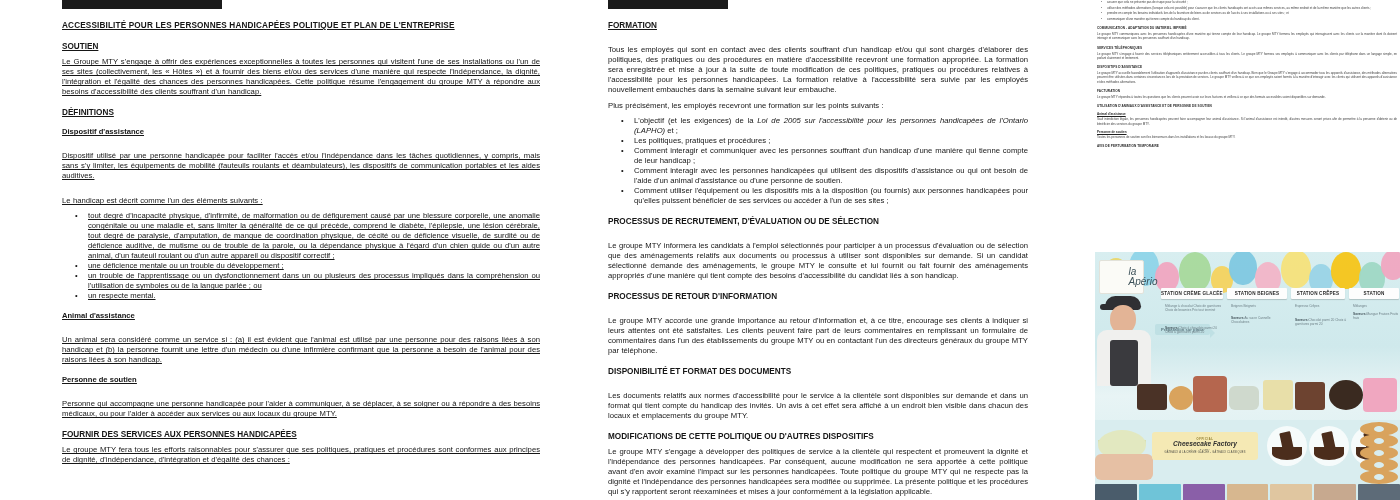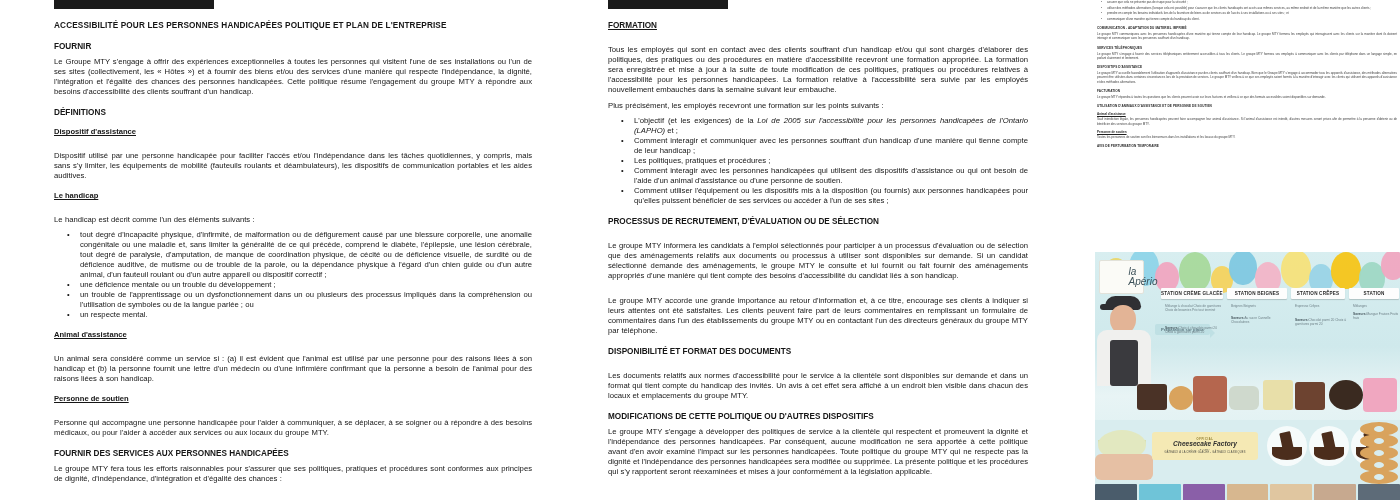--- a/index.html
+++ b/index.html
@@ -8,21 +8,21 @@
     width: 1400px; height: 500px;
     background: #ffffff;
     font-family: "Liberation Sans", sans-serif;
     color: #161616;
     overflow: hidden;
   }
   .page { position: relative; width: 1400px; height: 500px; background:#fff; }
 
   
   .col { position: absolute; top: 0; }
-  .col-a { left: 54px;  width: 478px; }
+  .col-a { left: 62px;  width: 478px; text-decoration: underline; }
   .col-b { left: 608px; width: 420px; }
   .col-c { left: 1097px; width: 300px; }
 
   .blackbar { height: 9px; background: #1b1b1b; }
   .bar-a { width: 160px; }
   .bar-b { width: 120px; }
 
   
   .h1 { font-size: 8.2px; font-weight: bold; letter-spacing: .15px; margin: 12px 0 0 0; line-height: 1.25; }
   .h2 { font-size: 8.2px; font-weight: bold; margin: 11px 0 0 0; }
@@ -141,29 +141,28 @@
 </head>
 <body>
 
 <div class="page">
 
   <div class="col col-a">
     <div class="blackbar bar-a"></div>
 
     <div class="h1">ACCESSIBILITÉ POUR LES PERSONNES HANDICAPÉES POLITIQUE ET PLAN DE L'ENTREPRISE</div>
 
-    <div class="h2">FOURNIR</div>
+    <div class="h2">SOUTIEN</div>
     <p class="body">Le Groupe MTY s'engage à offrir des expériences exceptionnelles à toutes les personnes qui visitent l'une de ses installations ou l'un de ses sites (collectivement, les « Hôtes ») et à fournir des biens et/ou des services d'une manière qui respecte l'indépendance, la dignité, l'intégration et l'égalité des chances des personnes handicapées. Cette politique résume l'engagement du groupe MTY à répondre aux besoins d'accessibilité des clients souffrant d'un handicap.</p>
 
     <div class="h2">DÉFINITIONS</div>
 
     <div class="h3u">Dispositif d'assistance</div>
     <p class="body tight">Dispositif utilisé par une personne handicapée pour faciliter l'accès et/ou l'indépendance dans les tâches quotidiennes, y compris, mais sans s'y limiter, les équipements de mobilité (fauteuils roulants et déambulateurs), les dispositifs de communication portables et les aides auditives.</p>
 
-    <div class="h3u">Le handicap</div>
     <p class="body tight">Le handicap est décrit comme l'un des éléments suivants :</p>
 
     <ul class="bul">
       <li>tout degré d'incapacité physique, d'infirmité, de malformation ou de défigurement causé par une blessure corporelle, une anomalie congénitale ou une maladie et, sans limiter la généralité de ce qui précède, comprend le diabète, l'épilepsie, une lésion cérébrale, tout degré de paralysie, d'amputation, de manque de coordination physique, de cécité ou de déficience visuelle, de surdité ou de déficience auditive, de mutisme ou de trouble de la parole, ou la dépendance physique à l'égard d'un chien guide ou d'un autre animal, d'un fauteuil roulant ou d'un autre appareil ou dispositif correctif ;</li>
       <li>une déficience mentale ou un trouble du développement ;</li>
       <li>un trouble de l'apprentissage ou un dysfonctionnement dans un ou plusieurs des processus impliqués dans la compréhension ou l'utilisation de symboles ou de la langue parlée ; ou</li>
       <li>un respecte mental.</li>
     </ul>
 
     <div class="h3u">Animal d'assistance</div>
@@ -179,29 +178,30 @@
   <div class="col col-b">
     <div class="blackbar bar-b"></div>
 
     <div class="h2u" style="margin-top:12px">FORMATION</div>
     <p class="body tight">Tous les employés qui sont en contact avec des clients souffrant d'un handicap et/ou qui sont chargés d'élaborer des politiques, des pratiques ou des procédures en matière d'accessibilité recevront une formation appropriée. La formation sera enregistrée et mise à jour à la suite de toute modification de ces politiques, pratiques ou procédures relatives à l'accessibilité pour les personnes handicapées. La formation relative à l'accessibilité sera suivie par les employés nouvellement embauchés dans la semaine suivant leur embauche.</p>
 
     <p class="body">Plus précisément, les employés recevront une formation sur les points suivants :</p>
 
     <ul class="bul">
       <li><span>L'objectif (et les exigences) de la </span><i class="it">Loi de 2005 sur l'accessibilité pour les personnes handicapées de l'Ontario (LAPHO)</i><span> et ;</span></li>
+      <li>Les politiques, pratiques et procédures ;</li>
       <li>Comment interagir et communiquer avec les personnes souffrant d'un handicap d'une manière qui tienne compte de leur handicap ;</li>
-      <li>Les politiques, pratiques et procédures ;</li>
       <li>Comment interagir avec les personnes handicapées qui utilisent des dispositifs d'assistance ou qui ont besoin de l'aide d'un animal d'assistance ou d'une personne de soutien.</li>
       <li>Comment utiliser l'équipement ou les dispositifs mis à la disposition (ou fournis) aux personnes handicapées pour qu'elles puissent bénéficier de ses services ou accéder à l'un de ses sites ;</li>
     </ul>
 
     <div class="h2">PROCESSUS DE RECRUTEMENT, D'ÉVALUATION OU DE SÉLECTION</div>
     <p class="body tight">Le groupe MTY informera les candidats à l'emploi sélectionnés pour participer à un processus d'évaluation ou de sélection que des aménagements relatifs aux documents ou processus à utiliser sont disponibles sur demande. Si un candidat sélectionné demande des aménagements, le groupe MTY le consulte et lui fournit ou fait fournir des aménagements appropriés d'une manière qui tient compte des besoins d'accessibilité du candidat liés à son handicap.</p>
 
+    <div class="h2">PROCESSUS DE RETOUR D'INFORMATION</div>
     <p class="body tight">Le groupe MTY accorde une grande importance au retour d'information et, à ce titre, encourage ses clients à indiquer si leurs attentes ont été satisfaites. Les clients peuvent faire part de leurs commentaires en remplissant un formulaire de commentaires dans l'un des établissements du groupe MTY ou en contactant l'un des directeurs généraux du groupe MTY par téléphone.</p>
 
     <div class="h2">DISPONIBILITÉ ET FORMAT DES DOCUMENTS</div>
     <p class="body tight">Les documents relatifs aux normes d'accessibilité pour le service à la clientèle sont disponibles sur demande et dans un format qui tient compte du handicap des invités. Un avis à cet effet sera affiché à un endroit bien visible dans chacun des locaux et emplacements du groupe MTY.</p>
 
     <div class="h2">MODIFICATIONS DE CETTE POLITIQUE OU D'AUTRES DISPOSITIFS</div>
     <p class="body">Le groupe MTY s'engage à développer des politiques de service à la clientèle qui respectent et promeuvent la dignité et l'indépendance des personnes handicapées. Par conséquent, aucune modification ne sera apportée à cette politique avant d'en avoir examiné l'impact sur les personnes handicapées. Toute politique du groupe MTY qui ne respecte pas la dignité et l'indépendance des personnes handicapées sera modifiée ou supprimée. La présente politique et les procédures qui s'y rapportent seront réexaminées et mises à jour conformément à la législation applicable.</p>
   </div>
 
   <div class="col col-c">

